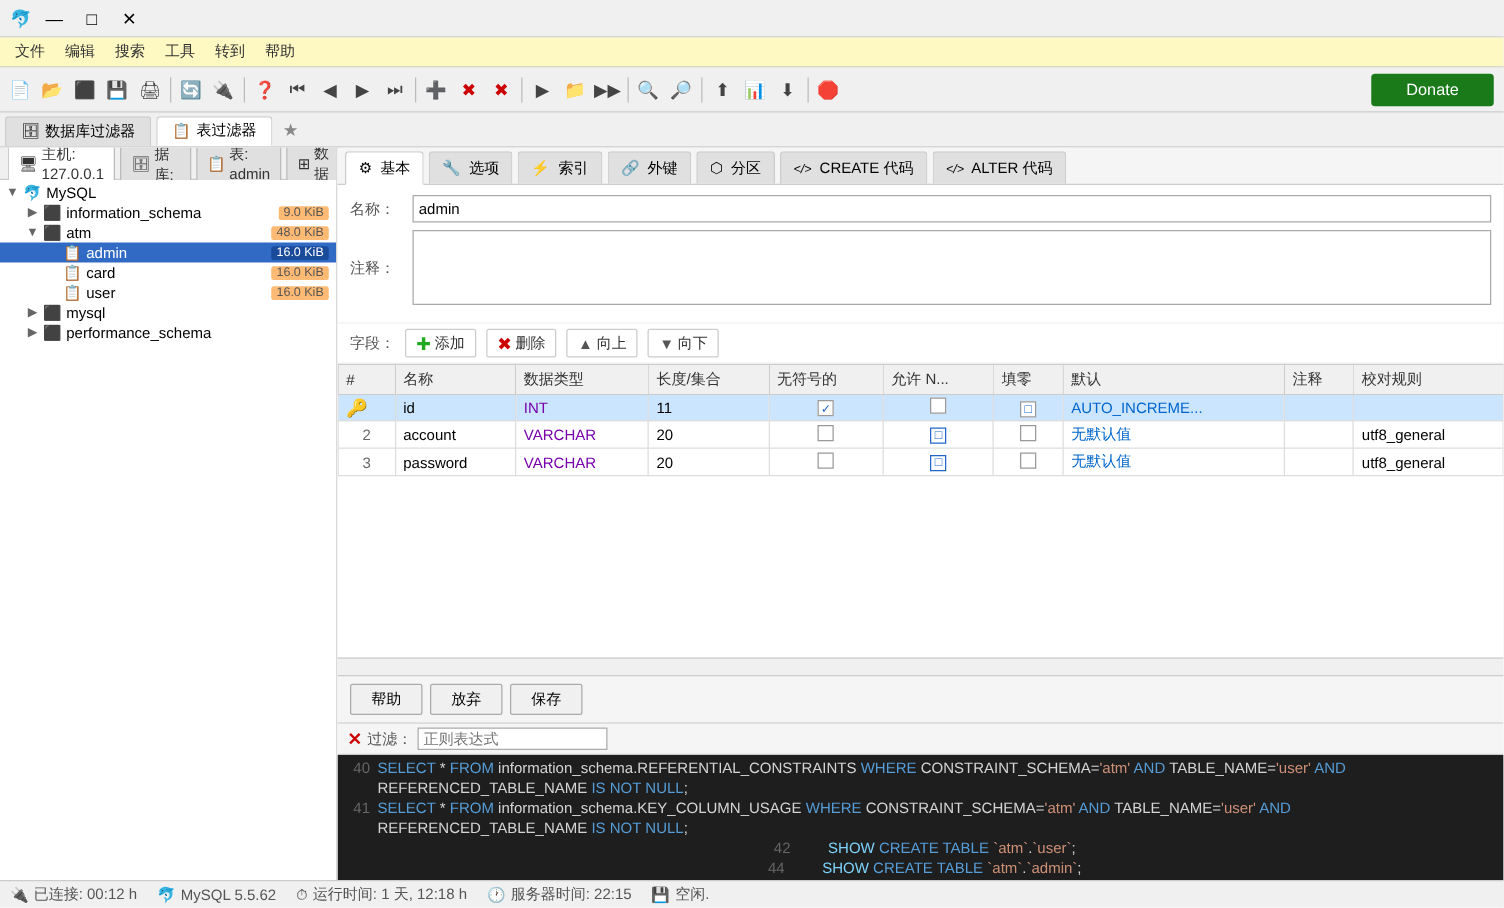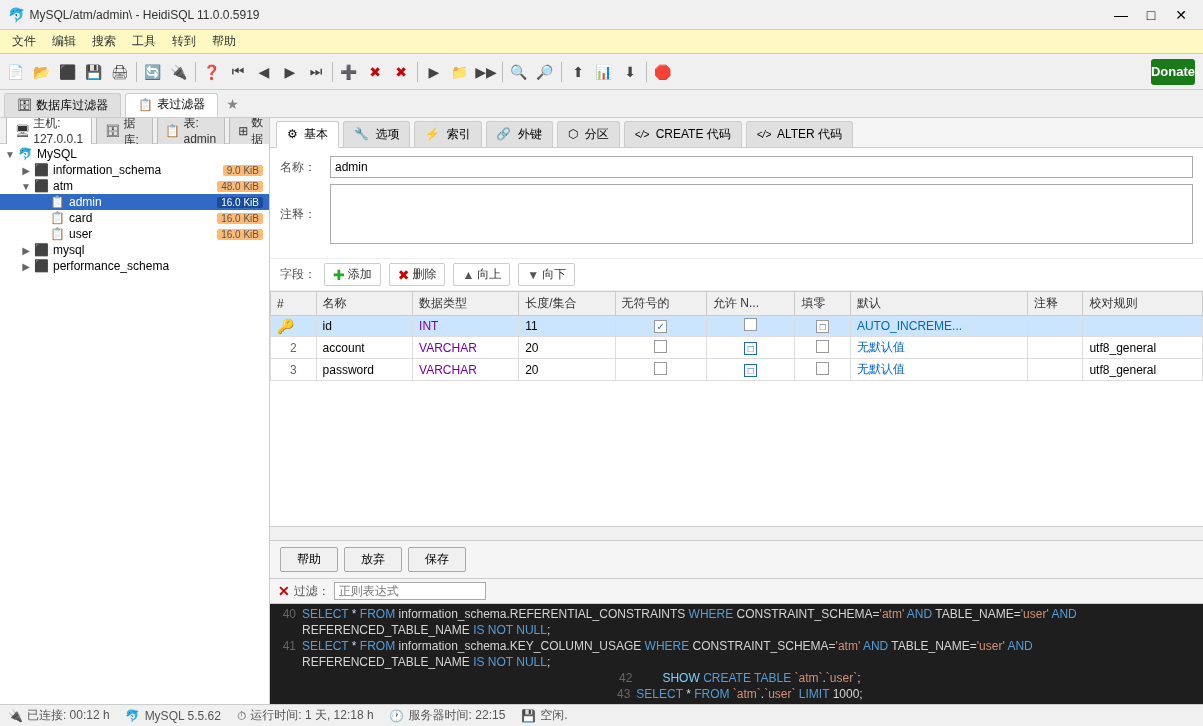--- a/index.html
+++ b/index.html
@@ -12,21 +12,21 @@
     .title-btn { width: 28px; height: 20px; background: #f0f0f0; border: none; cursor: pointer; font-size: 14px; display: flex; align-items: center; justify-content: center; }
 
     
     .menu-bar { background: #fef9c3; height: 24px; display: flex; align-items: center; padding: 0 4px; border-bottom: 1px solid #ccc; }
     .menu-item { padding: 2px 8px; cursor: pointer; font-size: 12px; color: #333; }
 
     
     .toolbar { background: #f0f0f0; height: 36px; display: flex; align-items: center; padding: 0 4px; border-bottom: 1px solid #ccc; gap: 2px; position: relative; }
     .tb-btn { width: 24px; height: 24px; background: transparent; border: 1px solid transparent; cursor: pointer; display: flex; align-items: center; justify-content: center; font-size: 14px; color: #444; border-radius: 2px; }
     .tb-sep { width: 1px; height: 20px; background: #bbb; margin: 0 2px; }
-    .donate-btn { position: absolute; right: 8px; background: #1a7a1a; color: white; border: none; padding: 5px 0; font-size: 13px; font-weight: bold; cursor: pointer; border-radius: 3px; height: 26px; }
+    .donate-btn { position: absolute; right: 8px; background: #1a7a1a; color: white; border: none; padding: 5px 28px; font-size: 13px; font-weight: normal; cursor: pointer; border-radius: 3px; height: 26px; }
 
     
     .filter-bar { background: #f0f0f0; height: 28px; display: flex; align-items: center; border-bottom: 1px solid #ccc; }
     .filter-tab { padding: 4px 12px; background: #e0e0e0; border: 1px solid #ccc; border-bottom: none; cursor: pointer; font-size: 12px; display: flex; align-items: center; gap: 4px; height: 24px; margin: 2px 0 0 4px; border-radius: 3px 3px 0 0; }
     .filter-tab.active { background: white; border-bottom: 1px solid white; }
     .filter-star { margin-left: 8px; color: #888; cursor: pointer; font-size: 14px; }
 
     
     .main { display: flex; flex: 1; overflow: hidden; }
 
@@ -119,21 +119,20 @@
 
     
     .checkbox { width: 13px; height: 13px; border: 1px solid #999; display: inline-flex; align-items: center; justify-content: center; background: white; font-size: 10px; color: #2266cc; }
     .checkbox.checked { color: #2266cc; }
   </style>
 </head>
 <body>
 
 <div class="title-bar">
   <span style="font-size:14px; margin-right:4px;">🐬</span>
-  <span class="title-bar-text">MySQL/atm/admin\ - HeidiSQL 11.0.0.5919</span>
   <div class="title-bar-controls">
     <button class="title-btn">—</button>
     <button class="title-btn">□</button>
     <button class="title-btn close">✕</button>
   </div>
 </div>
 
 <div class="menu-bar">
   <span class="menu-item">文件</span>
   <span class="menu-item">编辑</span>
@@ -445,24 +444,20 @@
       </div>
       <div class="console-line">
         <span class="line-num">41</span>
         <span class="normal"><span class="kw">SELECT</span> * <span class="kw">FROM</span> information_schema.KEY_COLUMN_USAGE <span class="kw">WHERE</span>    CONSTRAINT_SCHEMA=<span class="str">'atm'</span>    <span class="kw">AND</span> TABLE_NAME=<span class="str">'user'</span>    <span class="kw">AND</span> REFERENCED_TABLE_NAME <span class="kw">IS NOT NULL</span>;</span>
       </div>
       <div class="console-line">
         <span class="line-num">42</span>
         <span class="normal"><span class="show-kw">SHOW</span> <span class="kw">CREATE TABLE</span> <span class="str">`atm`</span>.<span class="str">`user`</span>;</span>
       </div>
       <div class="console-line">
-        <span class="line-num">43</span>
-        <span class="normal"><span class="kw">SELECT</span> * <span class="kw">FROM</span> <span class="str">`atm`</span>.<span class="str">`user`</span>  <span class="kw">LIMIT</span> 1000;</span>
-      </div>
-      <div class="console-line">
         <span class="line-num">44</span>
         <span class="normal"><span class="show-kw">SHOW</span> <span class="kw">CREATE TABLE</span> <span class="str">`atm`</span>.<span class="str">`admin`</span>;</span>
       </div>
     </div>
 
   </div>
 </div>
 
 <div class="status-bar">
   <div class="status-item">

